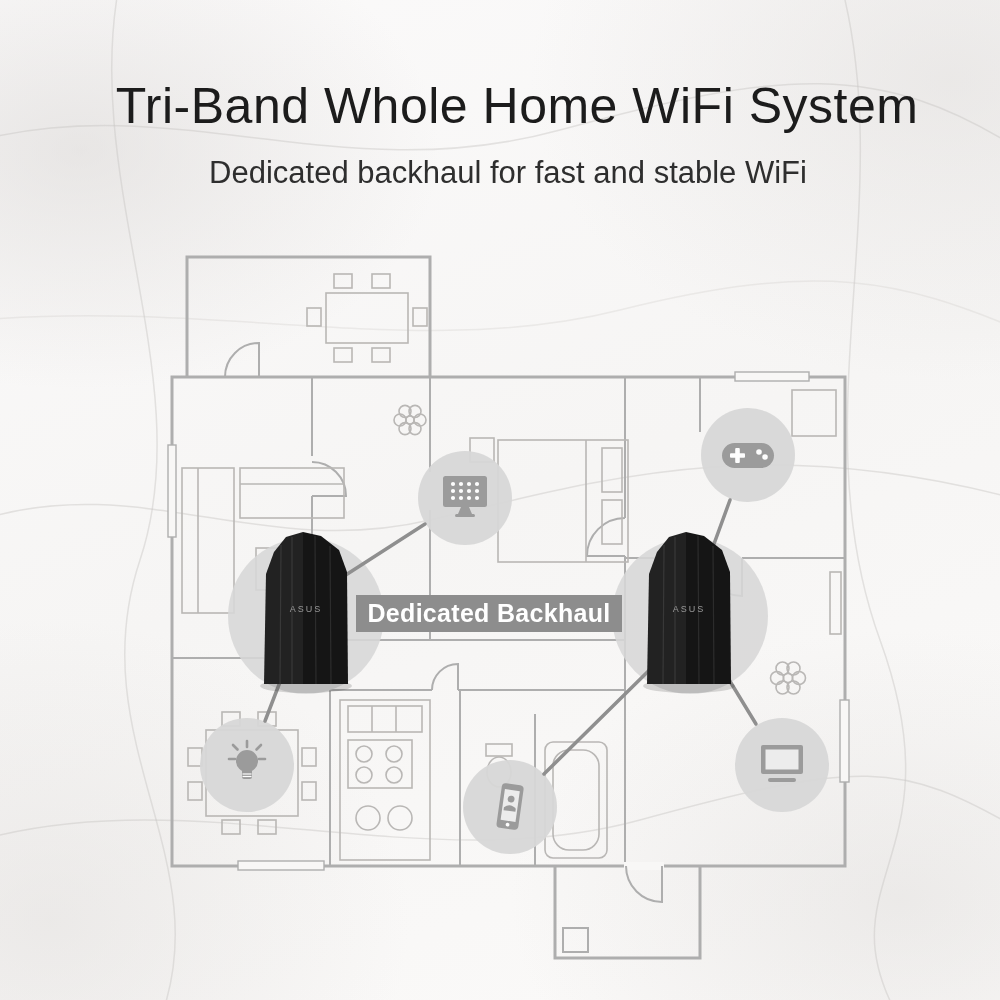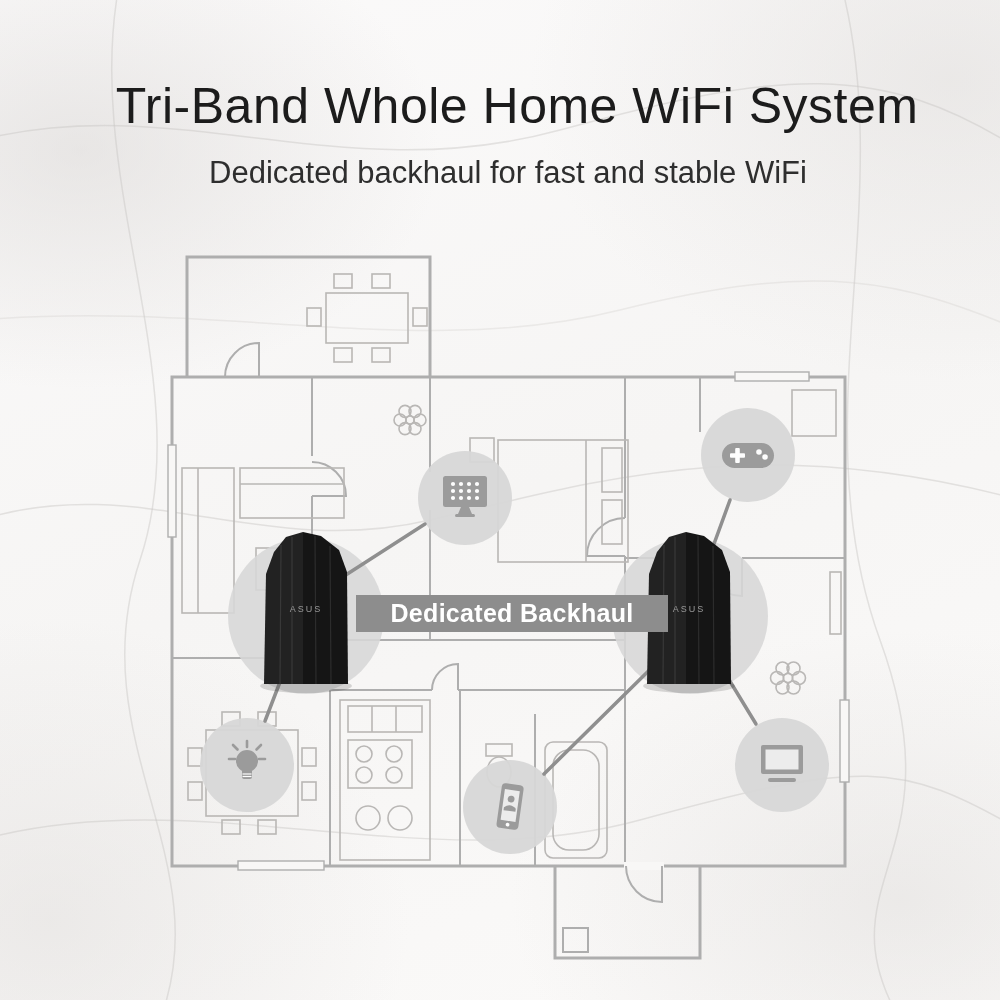--- a/index.html
+++ b/index.html
@@ -14,21 +14,21 @@
       radial-gradient(ellipse 600px 500px at 5% 92%, rgba(220,217,215,.45), transparent 60%),
       linear-gradient(160deg,#fbfafa 0%,#f6f5f4 50%,#fbfaf9 100%);
     background-color:var(--background,#f8f7f6);
   }
   .veins{position:absolute;left:0;top:0;z-index:0}
   .scene{position:absolute;left:0;top:0;z-index:1}
   .title{position:absolute;top:60px;left:0;width:100%;text-align:center;margin:17px;
          font-size:50px;font-weight:400;letter-spacing:.5px;color:var(--title,#1c1c1c);z-index:2}
   .subtitle{position:absolute;top:147px;left:0;width:100%;text-align:center;margin:8px;
          font-size:31px;font-weight:400;color:var(--subtitle,#2e2e2e);z-index:2}
-  .backhaul{position:absolute;left:356px;top:595px;width:312px;height:37px;z-index:3;
+  .backhaul{position:absolute;left:356px;top:595px;width:266px;height:37px;z-index:3;
          display:flex;align-items:center;justify-content:center;
          background:var(--backhaul-banner,#8d8d8d);color:var(--backhaul-text,#ffffff);
          font-size:25px;font-weight:700;letter-spacing:.3px}
   .plan{stroke:var(--floorplan-line,#aeaeae);fill:none;stroke-width:2}
   .plan-thick{stroke-width:3}
   .furn{stroke:#b9b7b5;fill:none;stroke-width:1.6}
   .winrect{fill:#f8f7f6;stroke:#aeaeae;stroke-width:1.4}
   .device-circle{fill:var(--device-circle,#d7d7d7);fill-opacity:.95}
   .router-circle{fill:var(--device-circle,#d7d7d7);fill-opacity:.88}
   .conn{stroke:var(--connection-line,#8f8f8f);stroke-width:3.5;stroke-linecap:round}

